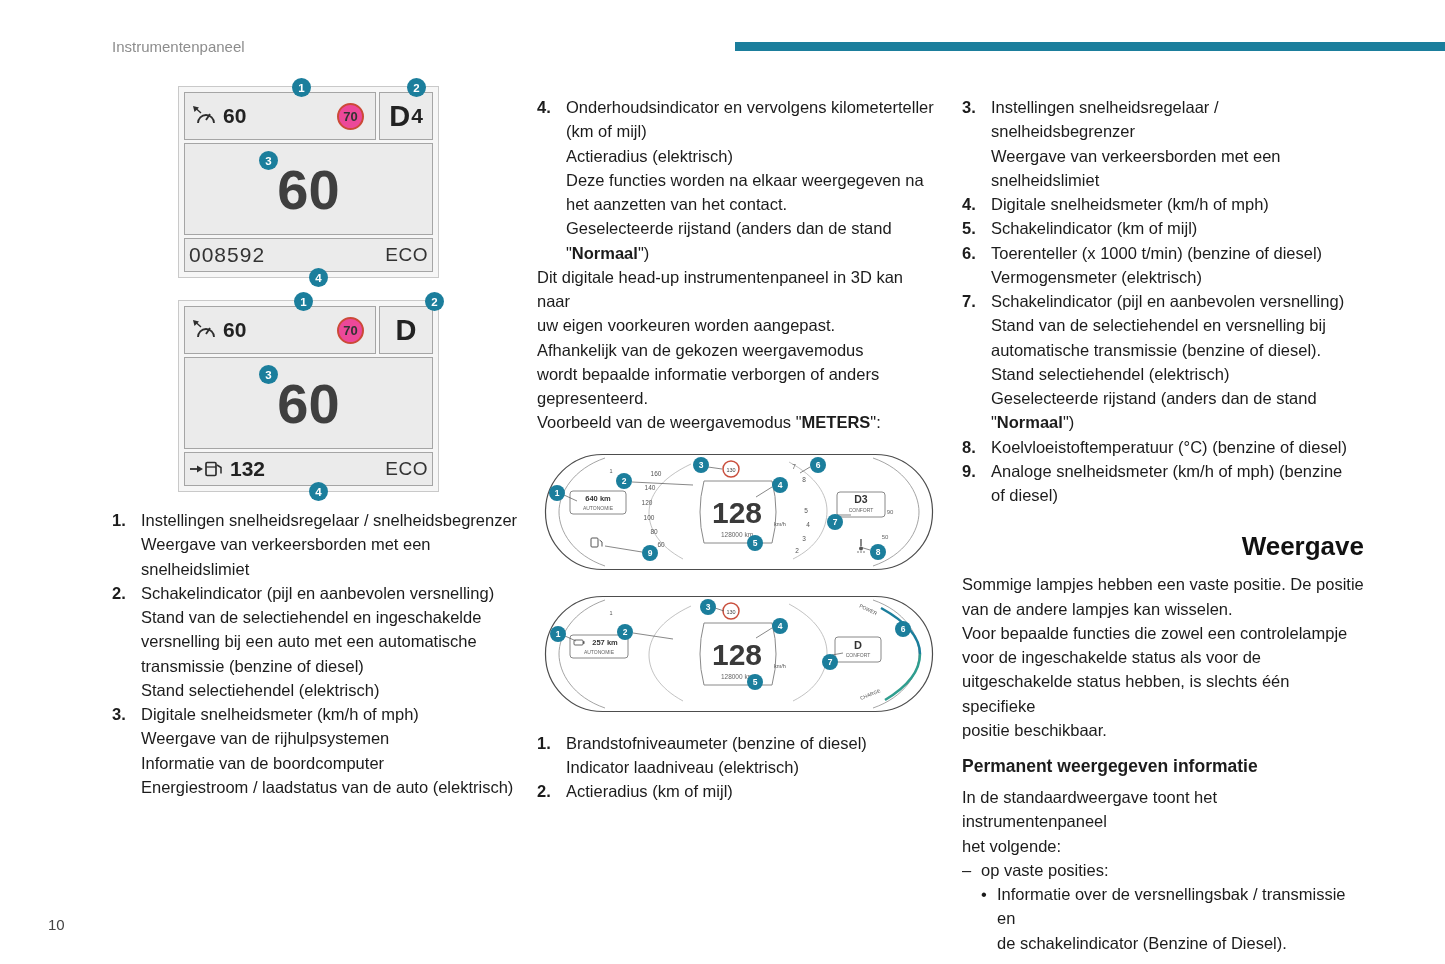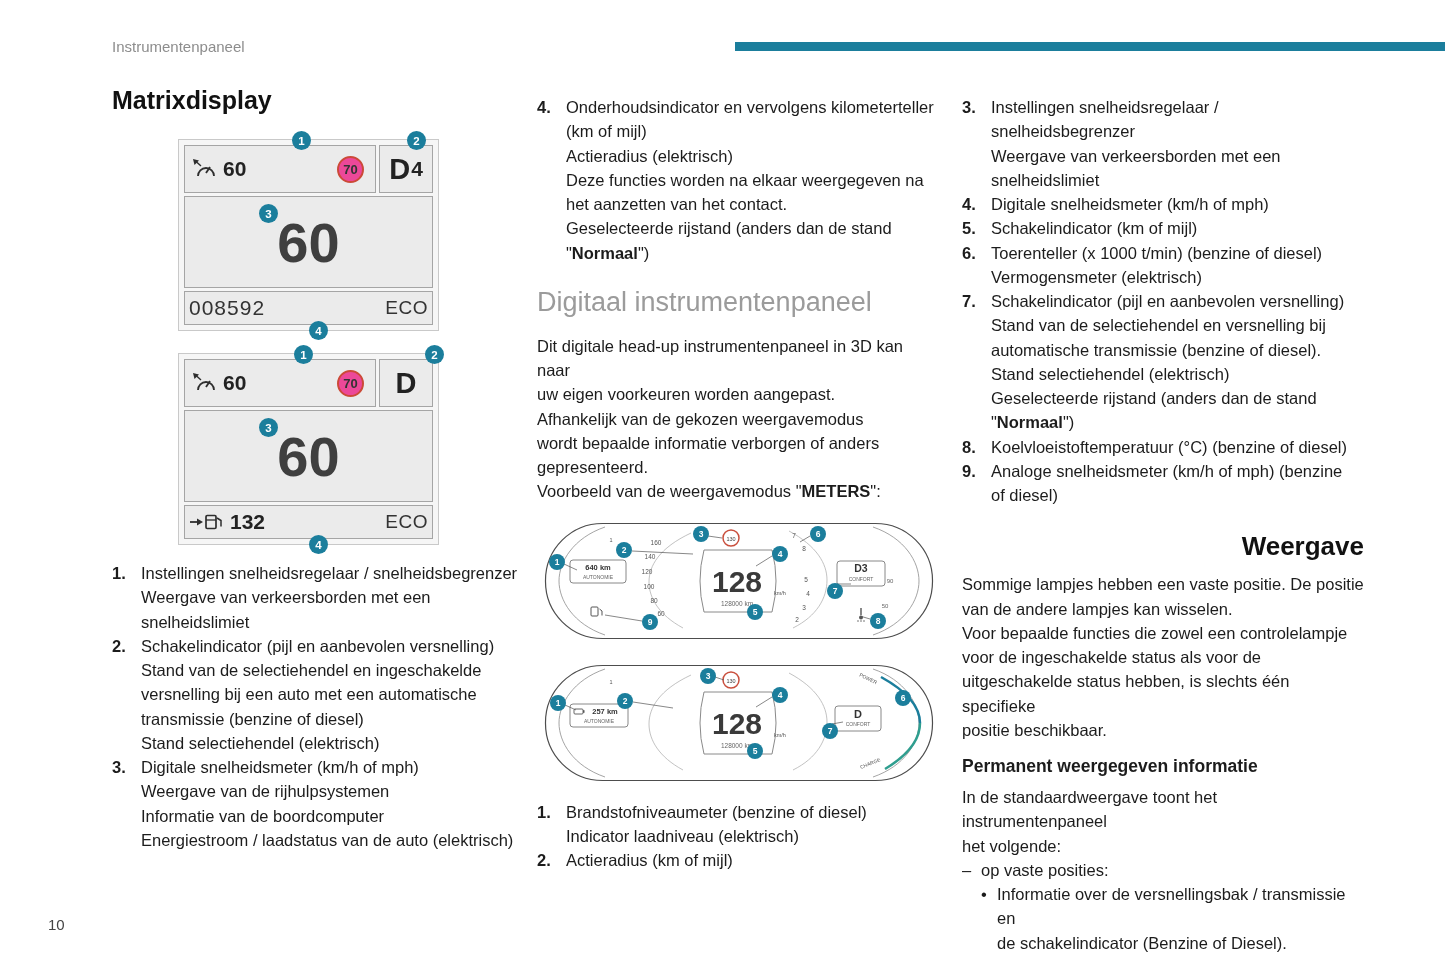--- a/index.html
+++ b/index.html
@@ -62,21 +62,20 @@
   .cluster{display:block;margin:16px 0 0 6px;}
   .cluster.second{margin-top:20px;}
 </style>
 </head>
 <body>
 
 <div class="header-label">Instrumentenpaneel</div>
 <div class="accent-bar"></div>
 
 <div class="col" id="col1">
-  <h1 class="h-main">Matrixdisplay</h1>
 
   <div class="matrix">
     <div class="m-row">
       <div class="m-cell m-top-left">
         <svg width="26" height="20" viewBox="0 0 26 20">
           <path d="M6,17 A8,8 0 1 1 22,17" fill="none" stroke="#2e2e2e" stroke-width="1.8"></path>
           <line x1="14" y1="14" x2="18" y2="8" stroke="#2e2e2e" stroke-width="1.8"></line>
           <line x1="9" y1="7" x2="4" y2="2.5" stroke="#2e2e2e" stroke-width="1.4"></line>
           <polygon points="1,0 7,1.5 2.5,6" fill="#2e2e2e"></polygon>
         </svg>
@@ -176,21 +175,20 @@
   <div class="li">
       <span class="li-num">4.</span>
       <span class="li-text"><span>Onderhoudsindicator en vervolgens kilometerteller
 (km of mijl)
 Actieradius (elektrisch)
 Deze functies worden na elkaar weergegeven na
 het aanzetten van het contact.
 Geselecteerde rijstand (anders dan de stand</span><span class="line"><span>"</span><b>Normaal</b><span>")</span></span></span>
     </div>
 
-  <h2 class="h-sub-gray">Digitaal instrumentenpaneel</h2>
 
   <div class="para"><span>Dit digitale head-up instrumentenpaneel in 3D kan naar
 uw eigen voorkeuren worden aangepast.
 Afhankelijk van de gekozen weergavemodus
 wordt bepaalde informatie verborgen of anders
 gepresenteerd.</span><span class="line"><span>Voorbeeld van de weergavemodus "</span><b>METERS</b><span>":</span></span></div>
 
   <svg class="cluster" width="392" height="122" viewBox="0 0 392 122">
     <rect x="2.5" y="3.5" width="387" height="115" rx="57" fill="#ffffff" stroke="#4d4d4d" stroke-width="1.2"></rect>
     <g fill="none" stroke="#9a9a9a" stroke-width="0.9">

